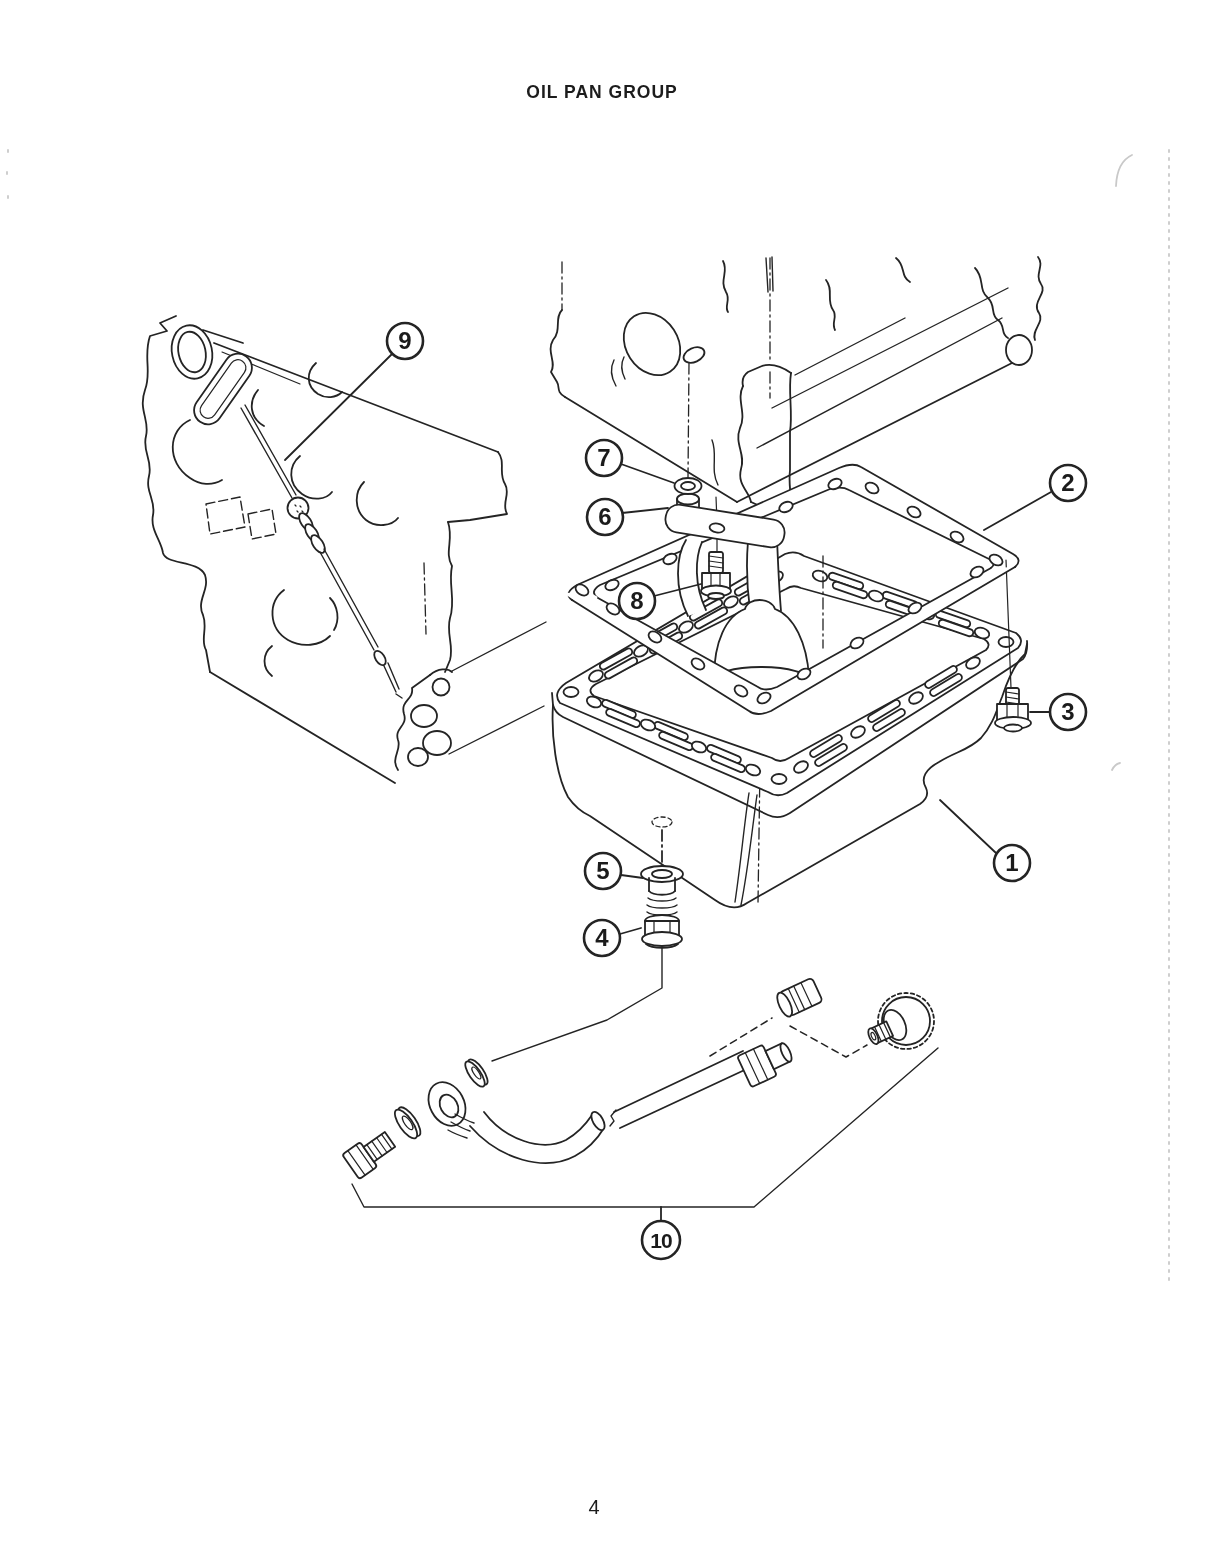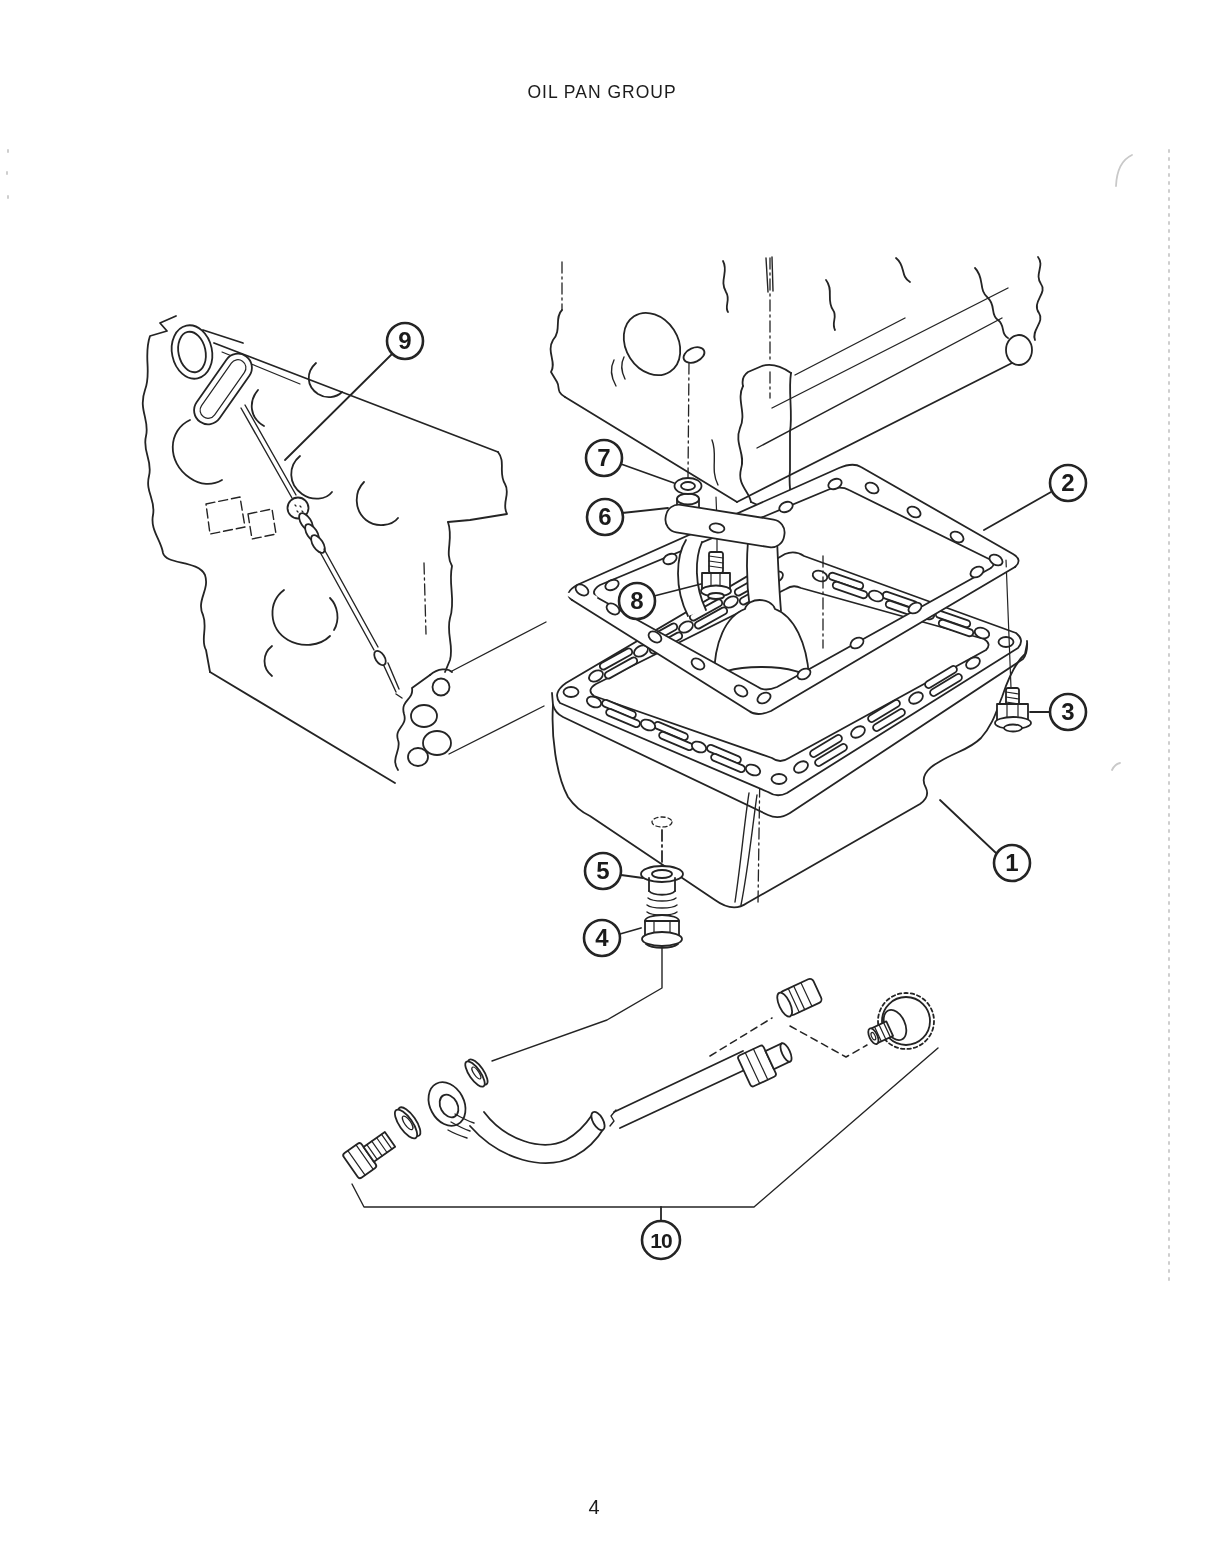--- a/index.html
+++ b/index.html
@@ -1,19 +1,19 @@
 <!DOCTYPE html>
 <html><head>
 <meta charset="utf-8">
 <style>
   html,body{margin:0;padding:0;background:#e8e8e8;}
   .page{position:relative;width:1215px;height:1542px;background:#ffffff;margin:0 auto;
         font-family:"Liberation Sans",sans-serif;overflow:hidden;}
   .title{position:absolute;top:82px;left:0;width:1204px;text-align:center;
-         font-size:17.5px;font-weight:400;letter-spacing:1px;color:#1c1c1c;}
+         font-size:17.5px;font-weight:700;letter-spacing:1px;color:#1c1c1c;}
   .pagenum{position:absolute;top:1496px;left:0;width:1188px;text-align:center;
            font-size:20px;color:#1c1c1c;}
   svg{position:absolute;top:0;left:0;}
   svg *{fill:none;stroke:#242424;stroke-width:1.8;stroke-linecap:round;stroke-linejoin:round;}
   .wf{fill:#ffffff;}
   .nf{stroke:none;fill:#ffffff;}
   .thin{stroke-width:1.2;}
   .t14{stroke-width:1.4;}
   .thick{stroke-width:2.4;}
   .dashdot{stroke-dasharray:11 4 2 4;stroke-width:1.3;}

